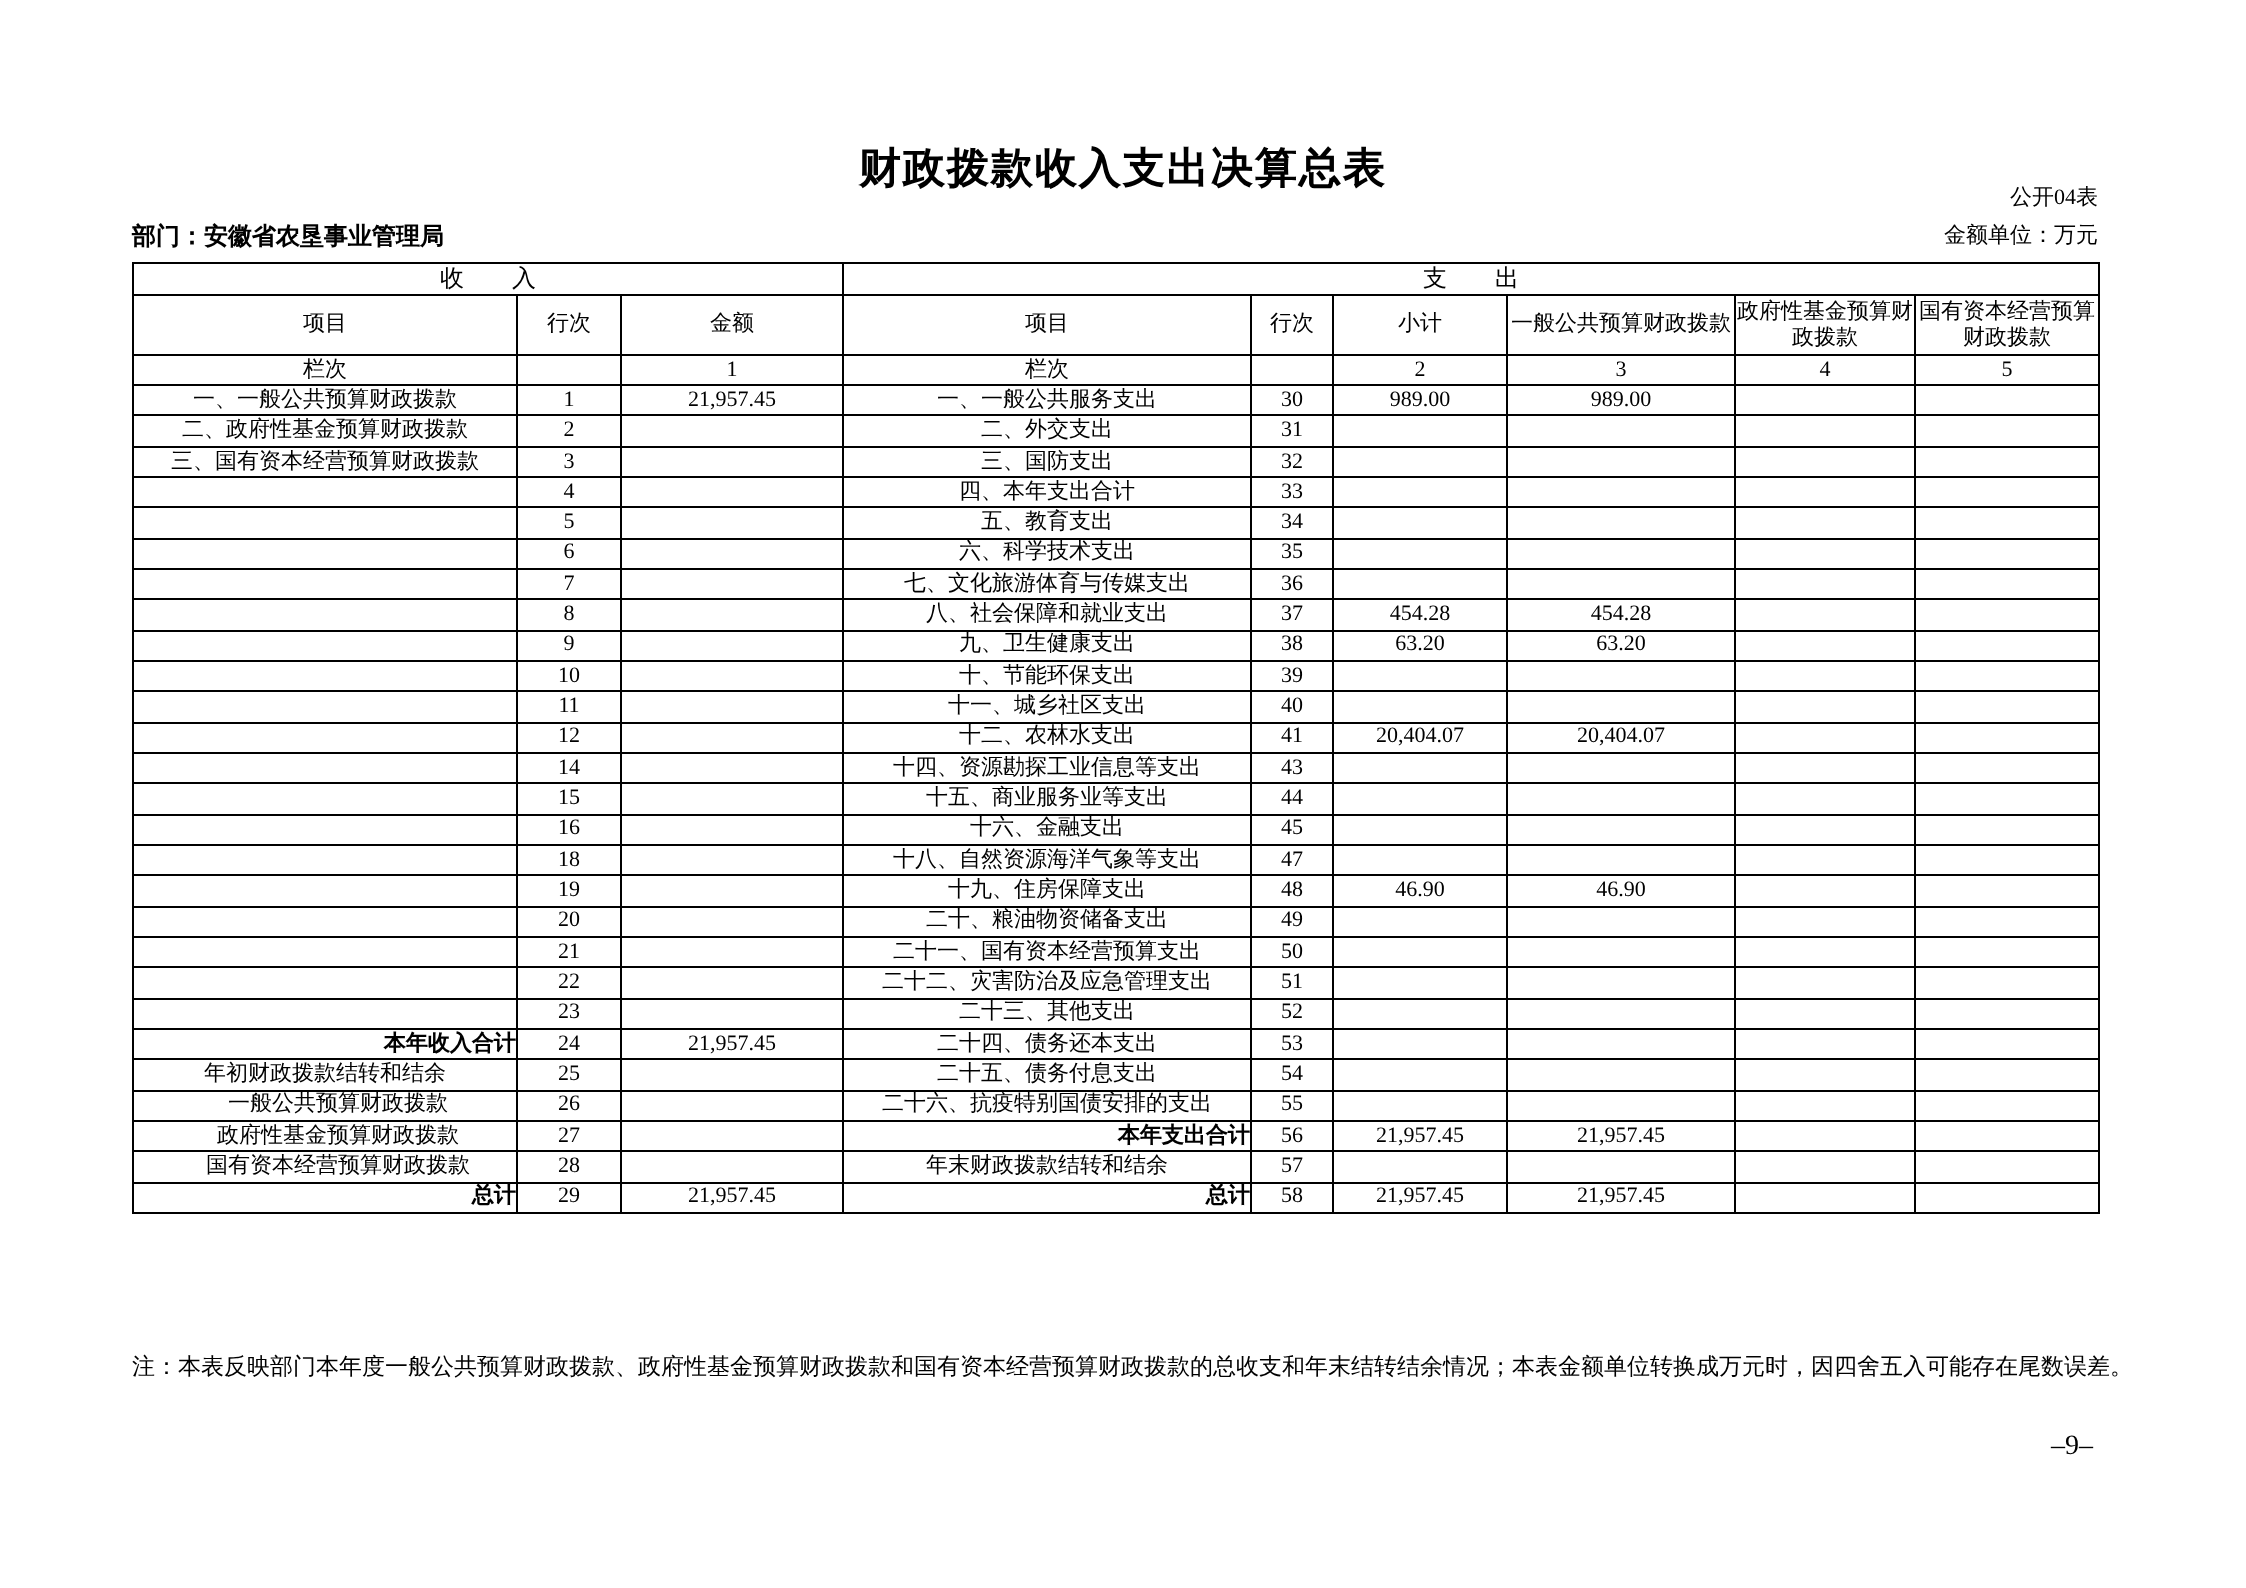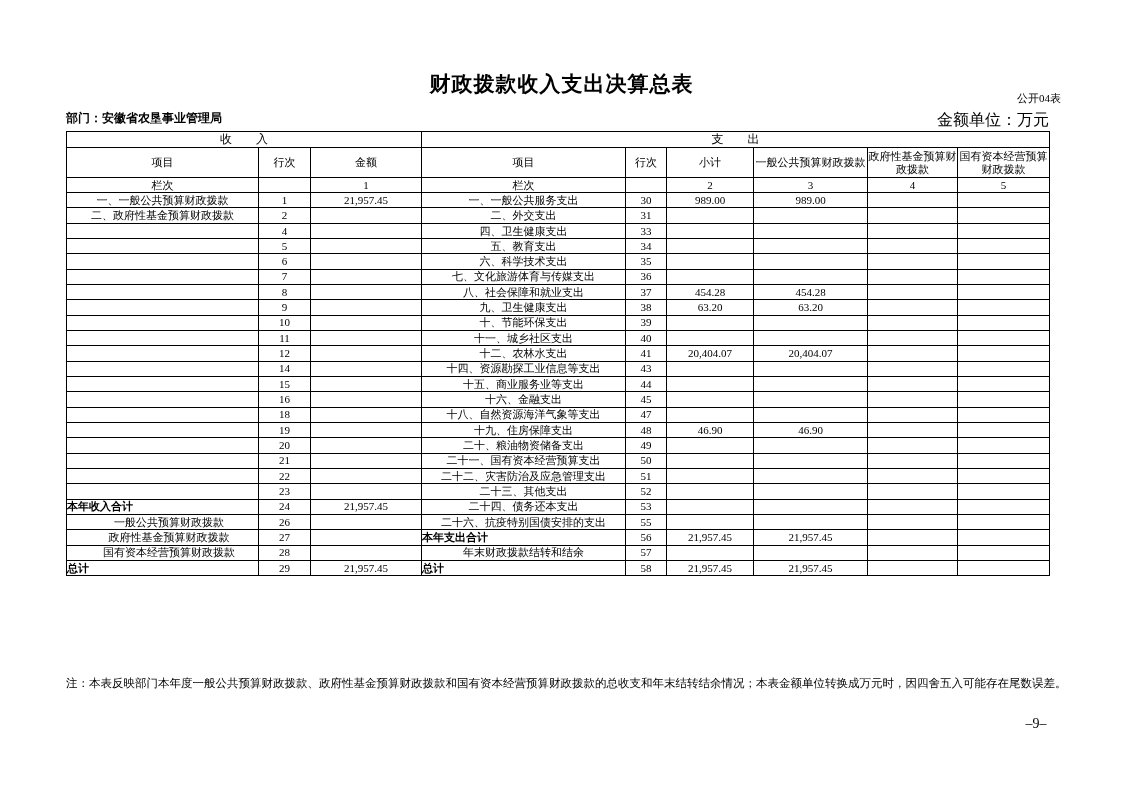--- a/index.html
+++ b/index.html
@@ -12,30 +12,30 @@
     position: relative;
     overflow: hidden;
   }
   .title {
     position: absolute; top: 70px; left: 0; width: 100%;
     text-align: center;
     font-family: Liberation Sans, sans-serif;
     font-weight: bold; font-size: 21px; letter-spacing: 1px;
   }
   .table-code {
-    position: absolute; top: 91px; right: 62px;
+    position: absolute; top: 91px; right: 74px;
     font-size: 11px;
   }
   .department {
     position: absolute; top: 110px; left: 66px;
     font-size: 12px; font-weight: bold;
   }
   .unit {
     position: absolute; top: 110px; right: 74px;
-    font-size: 16px;
+    font-size: 11px;
   }
   table.budget {
     position: absolute; top: 131px; left: 66px;
     width: 983px;
     border-collapse: collapse;
     table-layout: fixed;
     border: 1.5px solid #000;
   }
   table.budget th, table.budget td {
     border: 1px solid #000;
@@ -47,21 +47,21 @@
     vertical-align: middle;
     line-height: 1.15;
     text-align: center;
   }
   tr.h1 th { height: 16px; font-size: 12px; }
   tr.h2 th { height: 30px; white-space: normal; }
   tr.h3 td { height: 15px; }
   tbody.data td { height: 15.34px; }
   td.lbl { text-align: left; padding-left: 2px; margin-left: 48px; }
   td.lbl.indent { padding-left: 13px; }
-  td.lbl.total { text-align: left; font-weight: bold; padding-left: 0; }
+  td.lbl.total { text-align: right; font-weight: bold; padding-left: 0; }
   td.num { text-align: right; padding-right: 3px; }
   td.line { text-align: center; }
   .note {
     position: absolute; top: 676px; left: 66px;
     width: 1010px;
     font-size: 11.5px;
     white-space: nowrap;
   }
   .page-number {
     position: absolute; top: 716px; left: 1000px;
@@ -134,24 +134,35 @@
         <td class="line">2</td>
         <td class="num"></td>
         <td class="lbl">二、外交支出</td>
         <td class="line">31</td>
         <td class="num"></td>
         <td class="num"></td>
         <td class="num"></td>
         <td class="num"></td>
       </tr>
       <tr>
+        <td class="lbl">三、国有资本经营预算财政拨款</td>
+        <td class="line">3</td>
+        <td class="num"></td>
+        <td class="lbl">三、国防支出</td>
+        <td class="line">32</td>
+        <td class="num"></td>
+        <td class="num"></td>
+        <td class="num"></td>
+        <td class="num"></td>
+      </tr>
+      <tr>
         <td class="lbl"></td>
         <td class="line">4</td>
         <td class="num"></td>
-        <td class="lbl">四、卫生健康支出</td>
+        <td class="lbl">四、本年支出合计</td>
         <td class="line">33</td>
         <td class="num"></td>
         <td class="num"></td>
         <td class="num"></td>
         <td class="num"></td>
       </tr>
       <tr>
         <td class="lbl"></td>
         <td class="line">5</td>
         <td class="num"></td>
@@ -337,20 +348,31 @@
         <td class="num"></td>
         <td class="num"></td>
         <td class="num"></td>
       </tr>
       <tr>
         <td class="lbl total">本年收入合计</td>
         <td class="line">24</td>
         <td class="num">21,957.45</td>
         <td class="lbl">二十四、债务还本支出</td>
         <td class="line">53</td>
+        <td class="num"></td>
+        <td class="num"></td>
+        <td class="num"></td>
+        <td class="num"></td>
+      </tr>
+      <tr>
+        <td class="lbl">年初财政拨款结转和结余</td>
+        <td class="line">25</td>
+        <td class="num"></td>
+        <td class="lbl">二十五、债务付息支出</td>
+        <td class="line">54</td>
         <td class="num"></td>
         <td class="num"></td>
         <td class="num"></td>
         <td class="num"></td>
       </tr>
       <tr>
         <td class="lbl indent">一般公共预算财政拨款</td>
         <td class="line">26</td>
         <td class="num"></td>
         <td class="lbl">二十六、抗疫特别国债安排的支出</td>

